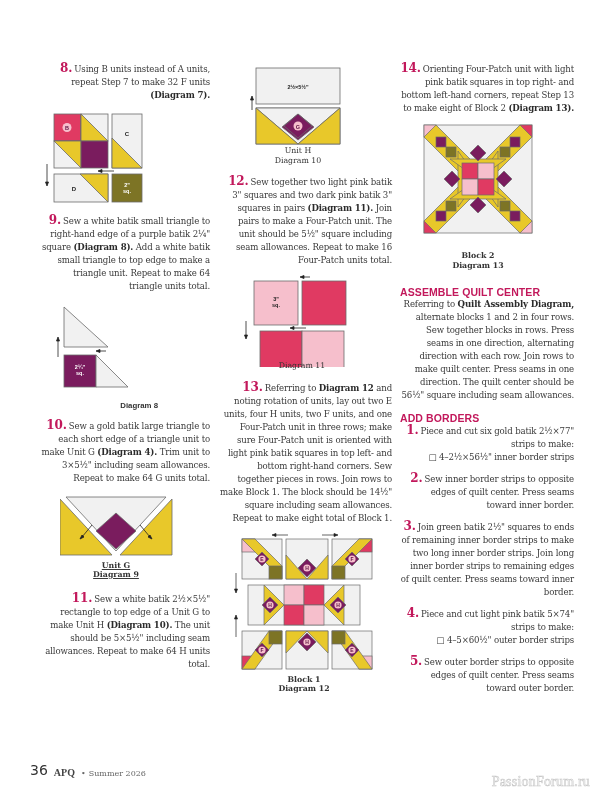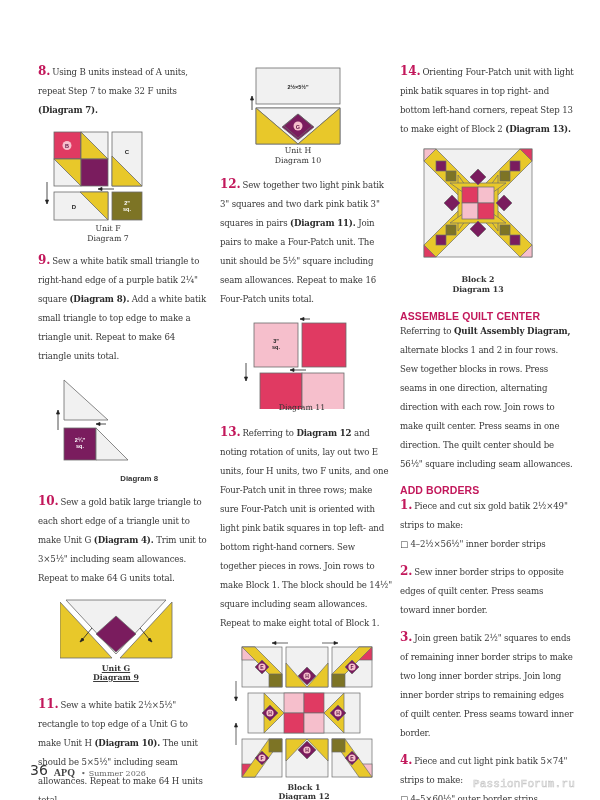--- a/index.html
+++ b/index.html
@@ -2,32 +2,32 @@
 <html><head>
 <meta charset="utf-8">
 <style>
   * { box-sizing: border-box; margin: 0; padding: 0; }
   html, body { width: 600px; height: 800px; background: #ffffff; overflow: hidden; }
   body { position: relative; font-family: "DejaVu Serif", serif; color: #3a3a3a; }
   .col { position: absolute; top: 62px; }
   .col1 { left: 38px; width: 172px; }
   .col2 { left: 220px; width: 172px; }
   .col3 { left: 400px; width: 174px; }
-  p.step { font-size: 8.6px; line-height: 19px; letter-spacing: -0.15px; }
+  p.step { font-size: 8.6px; line-height: 13px; letter-spacing: -0.15px; text-align: right; }
   .num { font-family: "DejaVu Serif", serif; font-weight: bold; font-size: 12px; color: #c2185b; margin-right: 2px; }
   b { color: #2b2b2b; }
   .heading { font-family: "Liberation Sans", sans-serif; font-weight: bold; color: #c2185b; font-size: 10.5px; margin-top: 2px; letter-spacing: 0.1px; }
   .caption { font-size: 7.8px; line-height: 9.5px; text-align: center; color: #333; }
   .diagram { position: relative; }
   svg { display: block; }
   .footer { position: absolute; left: 30px; bottom: 22px; font-size: 10px; display: flex; align-items: flex-end; gap: 6px; }
   .page-num { font-family: "DejaVu Sans", sans-serif; font-size: 14px; color: #333; }
   .mag { font-family: Liberation Serif, serif; font-weight: bold; font-size: 10px; color: #444; }
   .issue { font-size: 8px; color: #666; }
-  .watermark { position: absolute; right: 25px; bottom: 10px; font-family: Liberation Mono, monospace; font-size: 11px; color: #ffffff; -webkit-text-stroke: 0.6px #c8c8c8; letter-spacing: 0.2px; }
+  .watermark { position: absolute; right: 10px; bottom: 10px; font-family: Liberation Serif, serif; font-size: 14px; color: #ffffff; -webkit-text-stroke: 0.6px #c8c8c8; letter-spacing: 0.2px; }
   .sp { height: 8px; }
 </style>
 </head>
 <body>
 
 <div class="col col1">
   <p class="step">
     <span class="num">8.</span><span>Using B units instead of A units, repeat Step 7 to make 32 F units </span><b>(Diagram 7).</b>
   </p>
 
@@ -57,24 +57,20 @@
       <text x="83" y="75" font-size="5.5" font-family="Liberation Sans, sans-serif" font-weight="bold" text-anchor="middle" fill="#fff">2"</text>
       <text x="83" y="81" font-size="5.5" font-family="Liberation Sans, sans-serif" font-weight="bold" text-anchor="middle" fill="#fff">sq.</text>
       <g stroke="#222" stroke-width="0.8" fill="#222">
         <line x1="68" y1="-2" x2="76" y2="-2"></line>
         <line x1="3" y1="52" x2="3" y2="72"></line>
           <polygon points="1.5,70 4.5,70 3,74"></polygon>
         <line x1="56" y1="59" x2="70" y2="59"></line>
           <polygon points="58,57.5 58,60.5 54,59"></polygon>
       </g>
     </svg>
-    <div class="caption" style="width:120px;margin-left:4px;">
-      <div>Unit F</div>
-      <div>Diagram 7</div>
-    </div>
   </div>
 
   <div class="sp"></div>
   <p class="step">
     <span class="num">9.</span><span>Sew a white batik small triangle to right-hand edge of a purple batik 2¼" square </span><b>(Diagram 8).</b><span> Add a white batik small triangle to top edge to make a triangle unit. Repeat to make 64 triangle units total.</span>
   </p>
 
   <div class="diagram" style="margin:10px 0 0 6px;">
     <svg width="130" height="100" viewBox="0 0 130 100">
       <g stroke="#6b6b6b" stroke-width="0.8">
@@ -324,21 +320,21 @@
 
   <div class="sp" style="height:14px;"></div>
   <div class="heading">ASSEMBLE QUILT CENTER</div>
   <p class="step">
     <span>Referring to </span><b>Quilt Assembly Diagram,</b><span> alternate blocks 1 and 2 in four rows. Sew together blocks in rows. Press seams in one direction, alternating direction with each row. Join rows to make quilt center. Press seams in one direction. The quilt center should be 56½" square including seam allowances.</span>
   </p>
 
   <div class="sp"></div>
   <div class="heading">ADD BORDERS</div>
   <p class="step">
-    <span class="num">1.</span><span>Piece and cut six gold batik 2½×49" strips to make:</span><br><span>□ 4–2½×56½" inner border strips</span>
+    <span class="num">1.</span><span>Piece and cut six gold batik 2½×77" strips to make:</span><br><span>□ 4–2½×56½" inner border strips</span>
   </p>
   <div class="sp"></div>
   <p class="step">
     <span class="num">2.</span><span>Sew inner border strips to opposite edges of quilt center. Press seams toward inner border.</span>
   </p>
   <div class="sp"></div>
   <p class="step">
     <span class="num">3.</span><span>Join green batik 2½" squares to ends of remaining inner border strips to make two long inner border strips. Join long inner border strips to remaining edges of quilt center. Press seams toward inner border.</span>
   </p>
   <div class="sp"></div>

